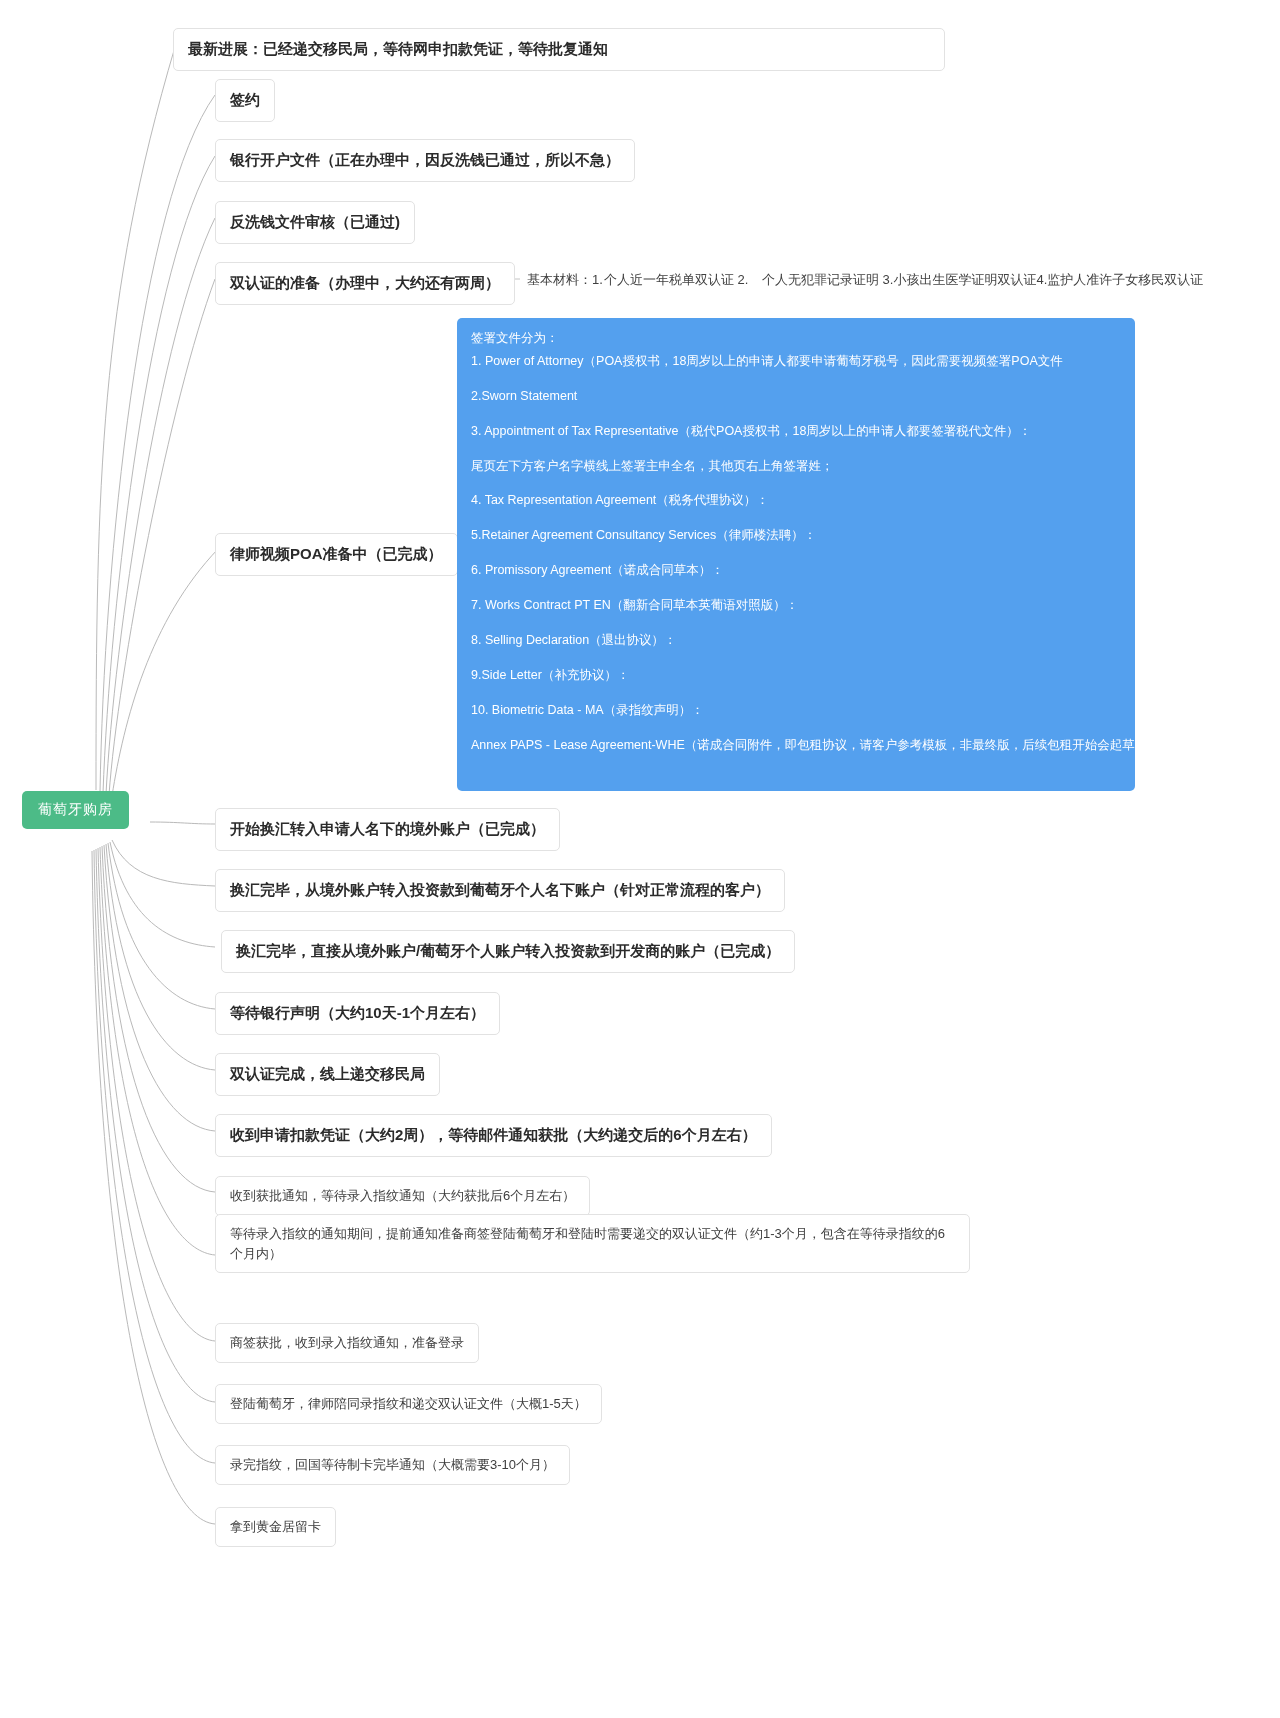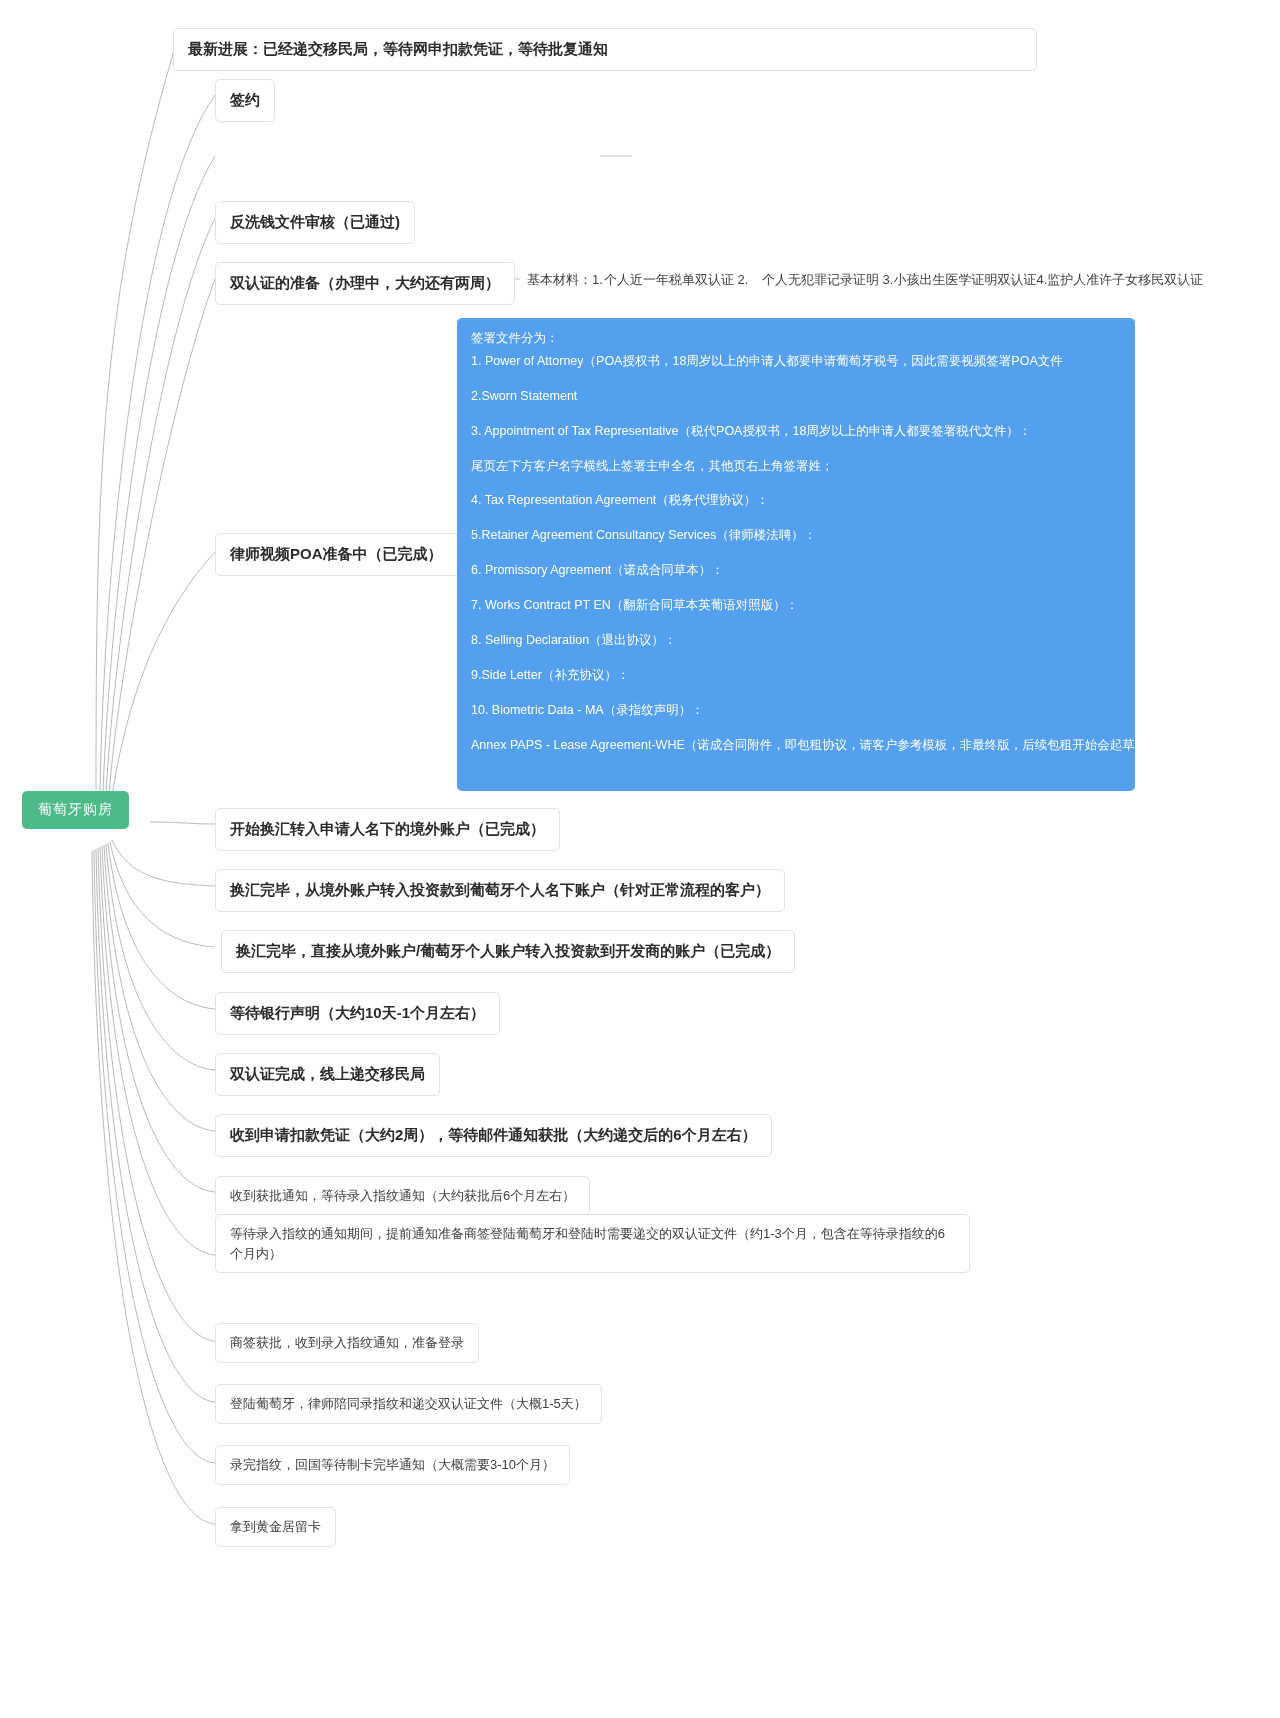--- a/index.html
+++ b/index.html
@@ -99,24 +99,25 @@
 
       <path d="M600,156 L632,156"></path>
       <path d="M488,279 L520,279"></path>
 
       <path d="M434,549 L457,549"></path>
     </g>
   </svg>
 
   <div class="root" style="left: 22px; top: 791px; background: rgb(76, 187, 135);">葡萄牙购房</div>
 
-  <div class="node b" style="left:173px;top:28px;width:864px;">最新进展：已经递交移民局，等待网申扣款凭证，等待批复通知</div>
+  <div class="node b" style="left:173px;top:28px;width:772px;">最新进展：已经递交移民局，等待网申扣款凭证，等待批复通知</div>
 
   <div class="node b" style="left:215px;top:79px;">签约</div>
 
+  <div class="node b" style="left:215px;top:139px;">银行开户文件（正在办理中，因反洗钱已通过，所以不急）</div>
 
   <div class="node b" style="left:215px;top:201px;">反洗钱文件审核（已通过)</div>
 
   <div class="node b" style="left:215px;top:262px;">双认证的准备（办理中，大约还有两周）</div>
 
   <div class="node b" style="left:215px;top:533px;">律师视频POA准备中（已完成）</div>
 
   <div class="plain" style="left:527px;top:271px;">基本材料：1.</div>
   <div class="plain" style="left:604px;top:271px;">个人近一年税单双认证  2.</div>
   <div class="plain" style="left:762px;top:271px;">个人无犯罪记录证明 3.小孩出生医学证明双认证4.监护人准许子女移民双认证</div>

